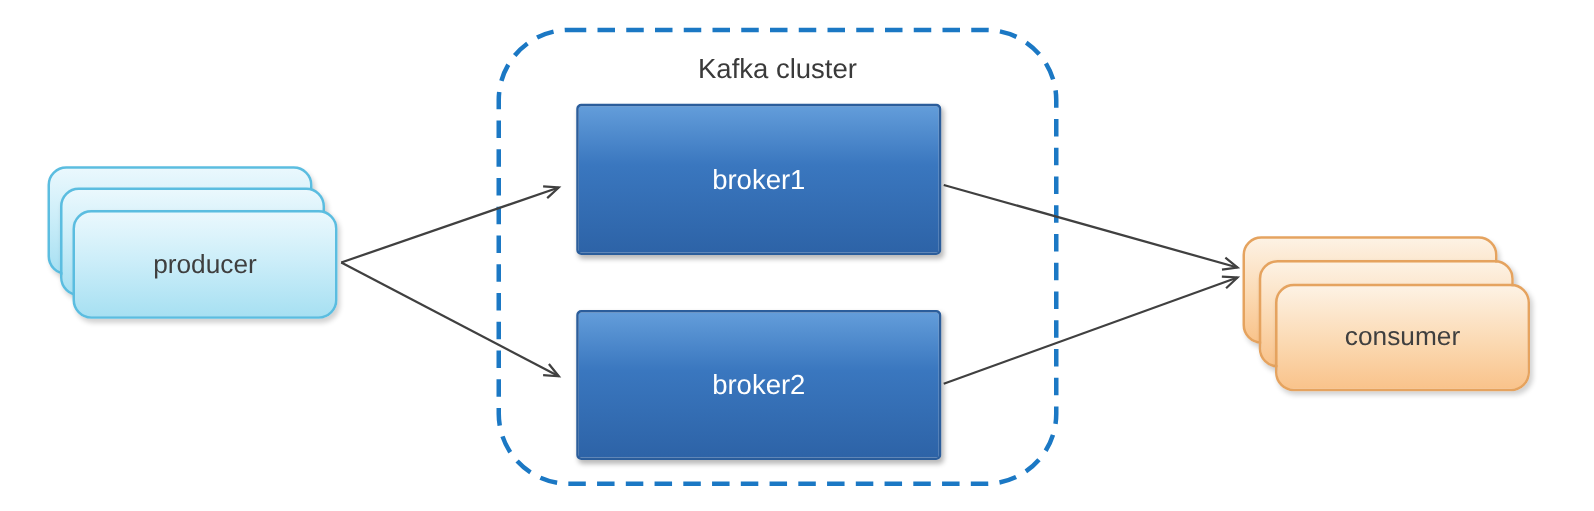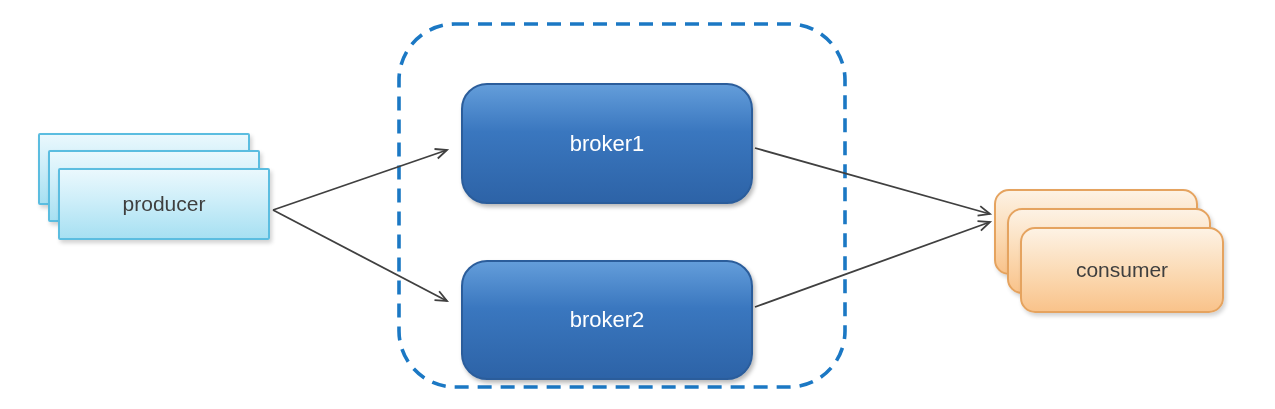--- a/index.html
+++ b/index.html
@@ -18,39 +18,39 @@
   .node {
     position: absolute;
     box-sizing: border-box;
     display: flex;
     align-items: center;
     justify-content: center;
   }
   
   .producer-card {
     width: 212px;
-    height: 72px;
-    border-radius: 2px;
+    height: 87px;
+    border-radius: 15px;
     border: 2px solid #5bbde0;
     background: linear-gradient(180deg, #eaf8fd 0%, #cdeef9 45%, #a7e0f2 100%);
     box-shadow: 2px 3px 4px rgba(0,0,0,0.18);
   }
   
   .consumer-card {
     width: 204px;
     height: 86px;
     border-radius: 15px;
     border: 2px solid #e5a35f;
     background: linear-gradient(180deg, #fdf2e4 0%, #fbd9b2 55%, #f9c38b 100%);
     box-shadow: 2px 3px 4px rgba(0,0,0,0.18);
     margin-top: 16px;
   }
   
   .broker-box {
-    border-radius: 26px;
+    border-radius: 4px;
     border: 2px solid #2b5d9b;
     background: linear-gradient(180deg, #639dda 0%, #3a77bf 40%, #2d63a7 100%);
     box-shadow: 2px 3px 4px rgba(0,0,0,0.28);
     color: #ffffff;
     font-size: 22px;
   }
   .node-label {
     color: #3f3f3f;
     font-size: 21px;
   }
@@ -90,32 +90,33 @@
 
     <line x1="273" y1="210" x2="447" y2="150" stroke="#404040" stroke-width="1.8" marker-end="url(#arrowhead)"></line>
 
     <line x1="273" y1="210" x2="447" y2="301" stroke="#404040" stroke-width="1.8" marker-end="url(#arrowhead)"></line>
 
     <line x1="755" y1="148" x2="990" y2="214" stroke="#404040" stroke-width="1.8" marker-end="url(#arrowhead)"></line>
 
     <line x1="755" y1="307" x2="990" y2="222" stroke="#404040" stroke-width="1.8" marker-end="url(#arrowhead)"></line>
   </svg>
 
+  <div id="cluster-label">Kafka cluster</div>
 
   <div class="node producer-card" style="left:38px; top:133px;"></div>
   <div class="node producer-card" style="left:48px; top:150px;"></div>
   <div class="node producer-card" style="left:58px; top:168px;">
     <span class="node-label">producer</span>
   </div>
 
   <div class="node broker-box" style="left:461px; top:83px; width:292px; height:121px;">
     <span class="broker-label">broker1</span>
   </div>
 
-  <div class="node broker-box" style="left:461px; top:248px; width:292px; height:120px;margin-top:12px;">
+  <div class="node broker-box" style="left:461px; top:248px; width:292px; height:120px;">
     <span class="broker-label">broker2</span>
   </div>
 
   <div class="node consumer-card" style="left:994px; top:173px;"></div>
   <div class="node consumer-card" style="left:1007px; top:192px;"></div>
   <div class="node consumer-card" style="left:1020px; top:211px;">
     <span class="node-label">consumer</span>
   </div>
 
 </div>

